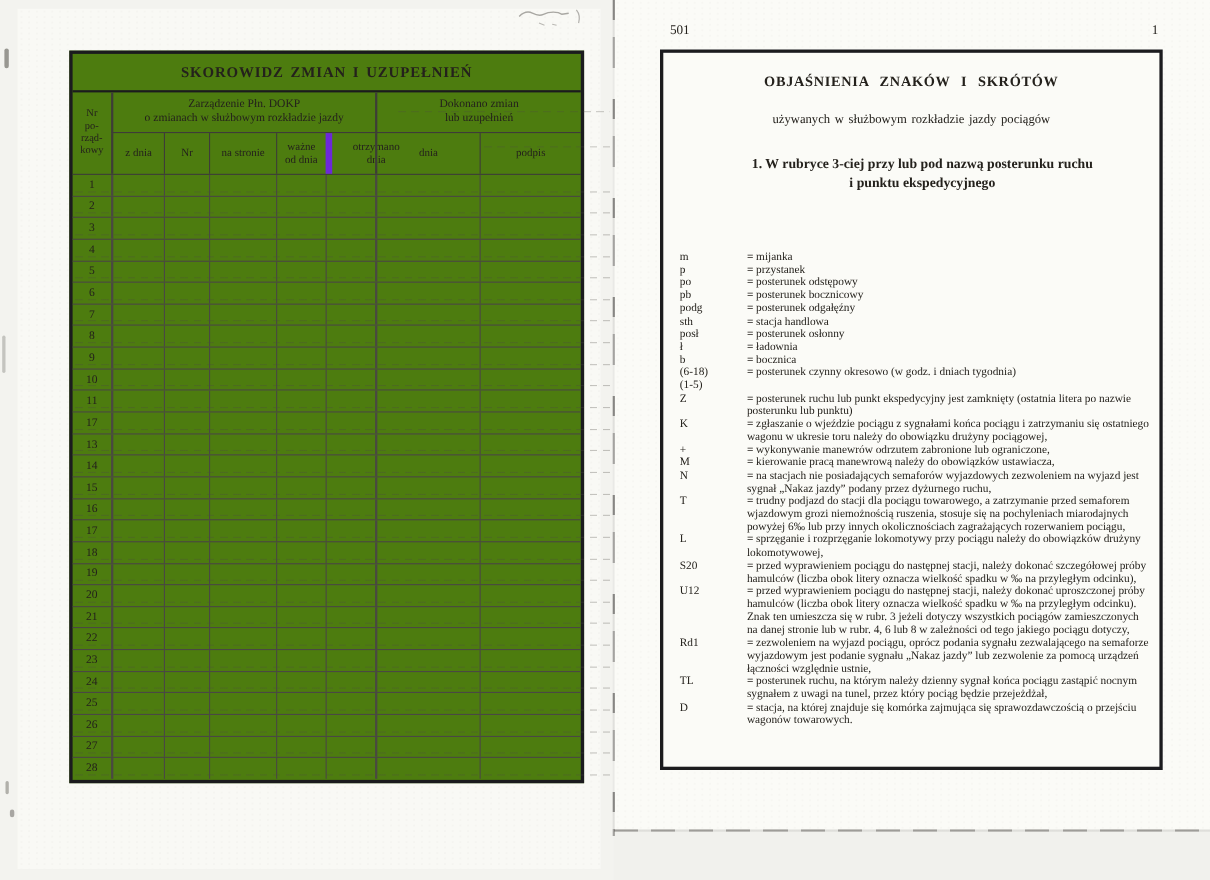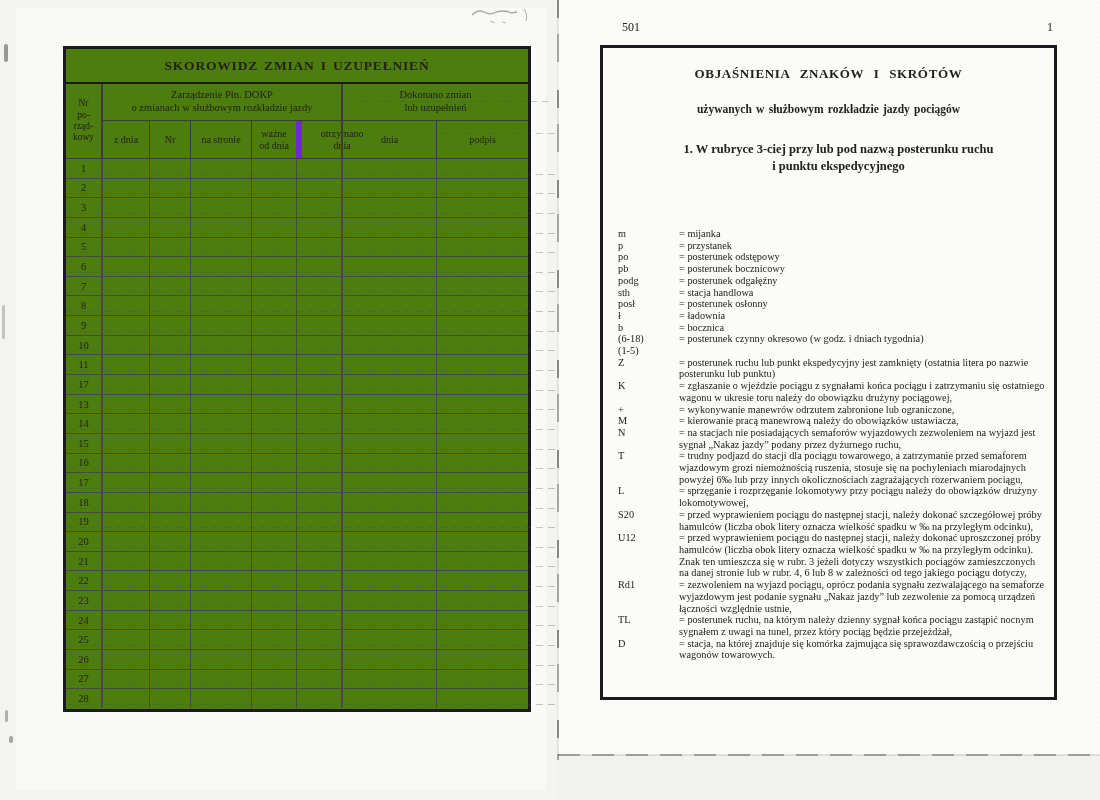--- a/index.html
+++ b/index.html
@@ -93,35 +93,35 @@
     content: ""; position: absolute; left: 2px; right: -28px; bottom: 3px; height: 1px;
     background: repeating-linear-gradient(90deg, rgba(75,72,66,.30) 0 7px, rgba(75,72,66,0) 7px 12px);
     pointer-events: none;
   }
   .idx-cell { border-left: 1px solid #4a4843; }
   .idx-cell.c0 { border-left: none; display: flex; align-items: center; justify-content: center; font-size: 10.5px; }
   .idx-cell.c1, .idx-cell.c6 { border-left-width: 2px; }
 
   
   .pg-num { position: absolute; font-size: 12px; }
-  .pg-num-left  { left: 622px; top: 20px; }
+  .pg-num-left  { left: 609px; top: 20px; }
   .pg-num-right { left: 1047px; top: 20px; }
   .expl-box {
     position: absolute; left: 600px; top: 45px;
     width: 451px; height: 631px;
     border: 3px solid #1b1b1e;
     padding-top: 18px;
     background: #fbfbf7;
   }
   .expl-title {
     text-align: center; font-weight: bold;
     font-size: 13px; letter-spacing: .05em; word-spacing: .45em;
   }
   .expl-subtitle {
-    text-align: center; font-weight: bold;
+    text-align: center; font-weight: normal;
     font-size: 11.5px; margin-top: 21px; word-spacing: .12em;
   }
   .expl-heading {
     text-align: center; font-weight: bold;
     font-size: 12.5px; margin-top: 26px;
     white-space: pre-line; line-height: 1.32; padding-left: 20px;
   }
   .expl-list { margin-top: 54px; padding-left: 15px; font-size: 10.3px; line-height: 11.7px; }
   .expl-item { display: flex; }
   .expl-item .sym { width: 61px; flex: none; white-space: pre-line; }

